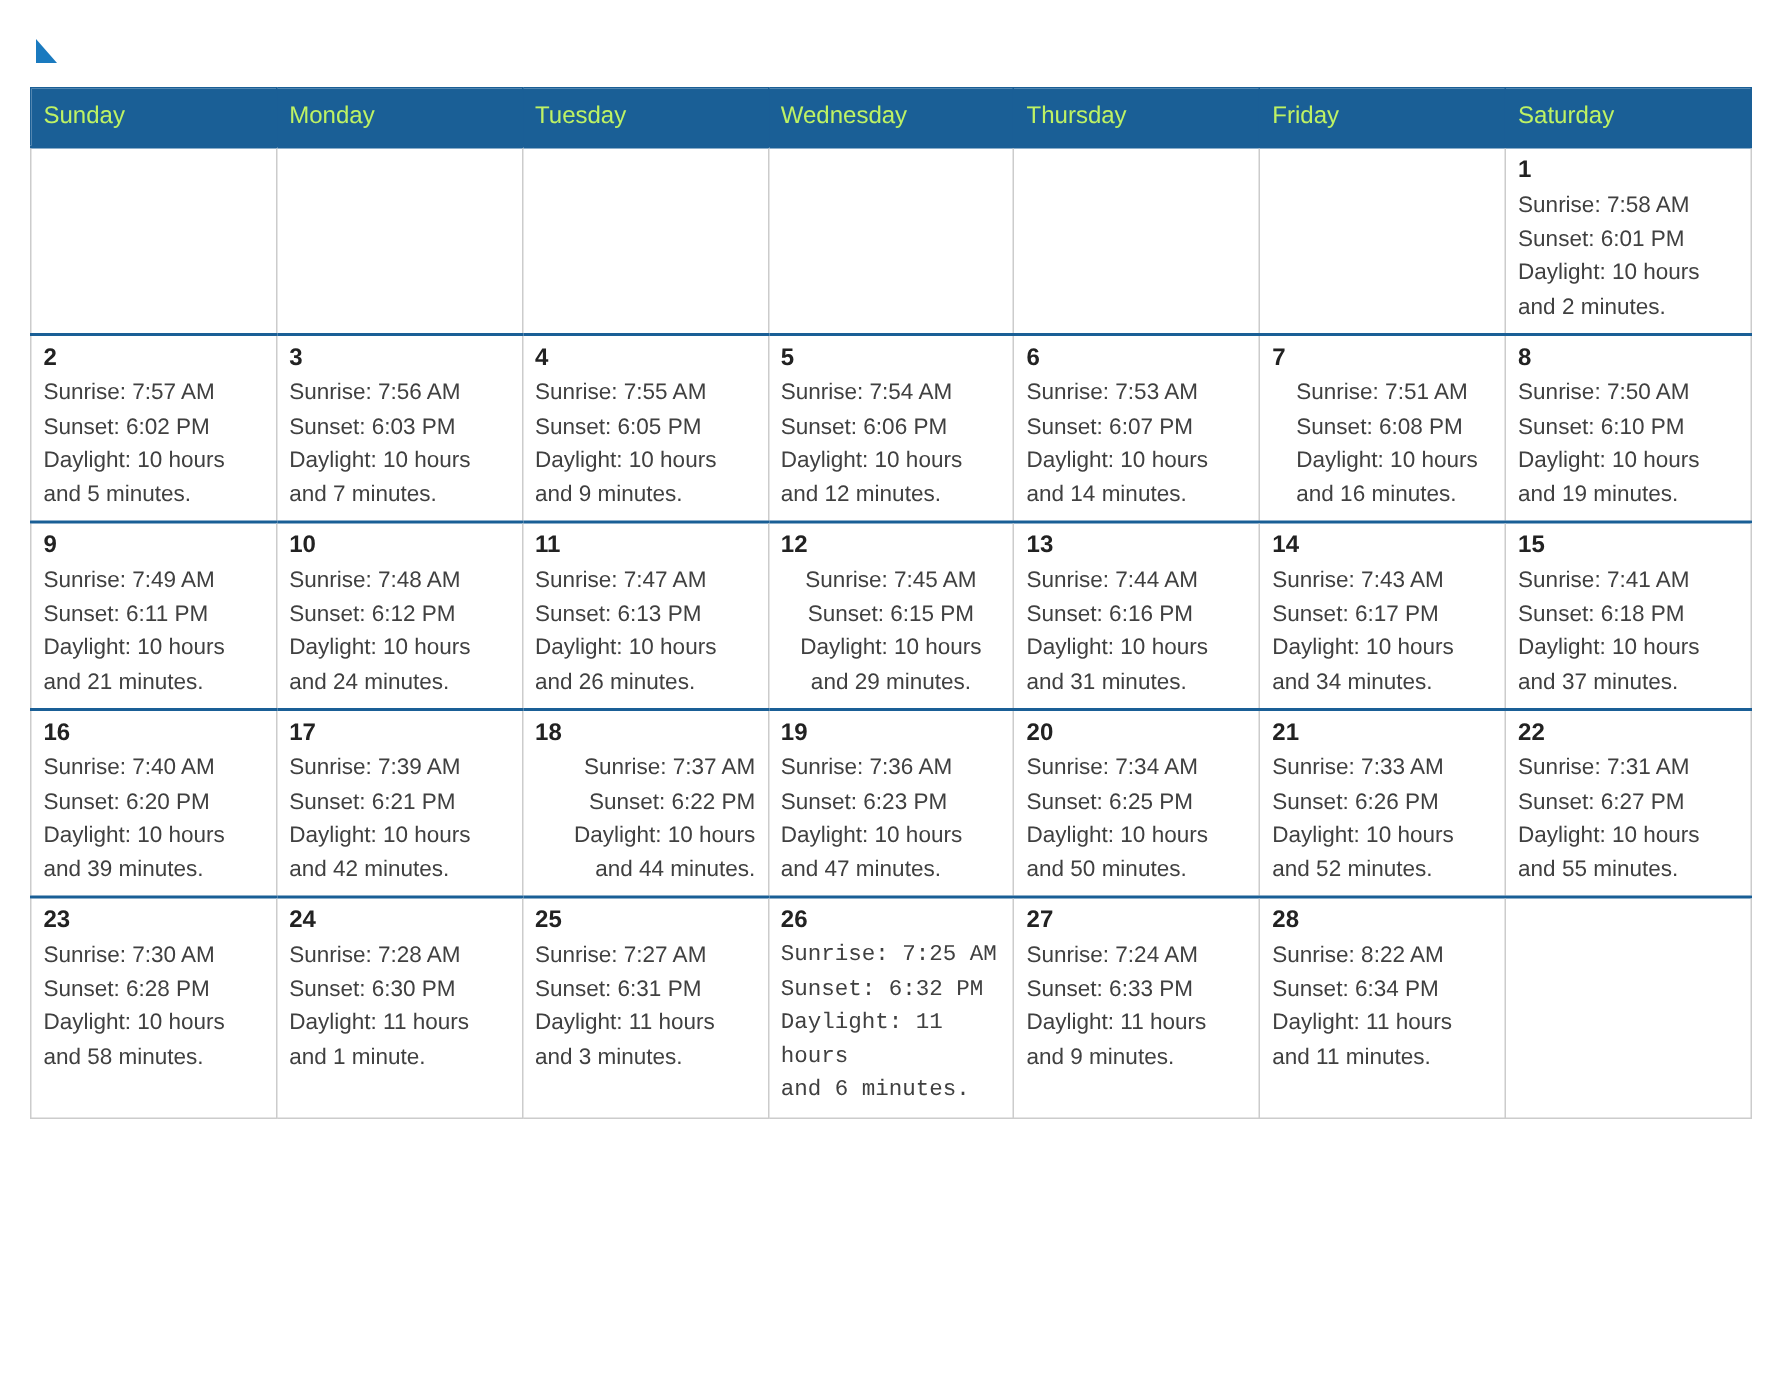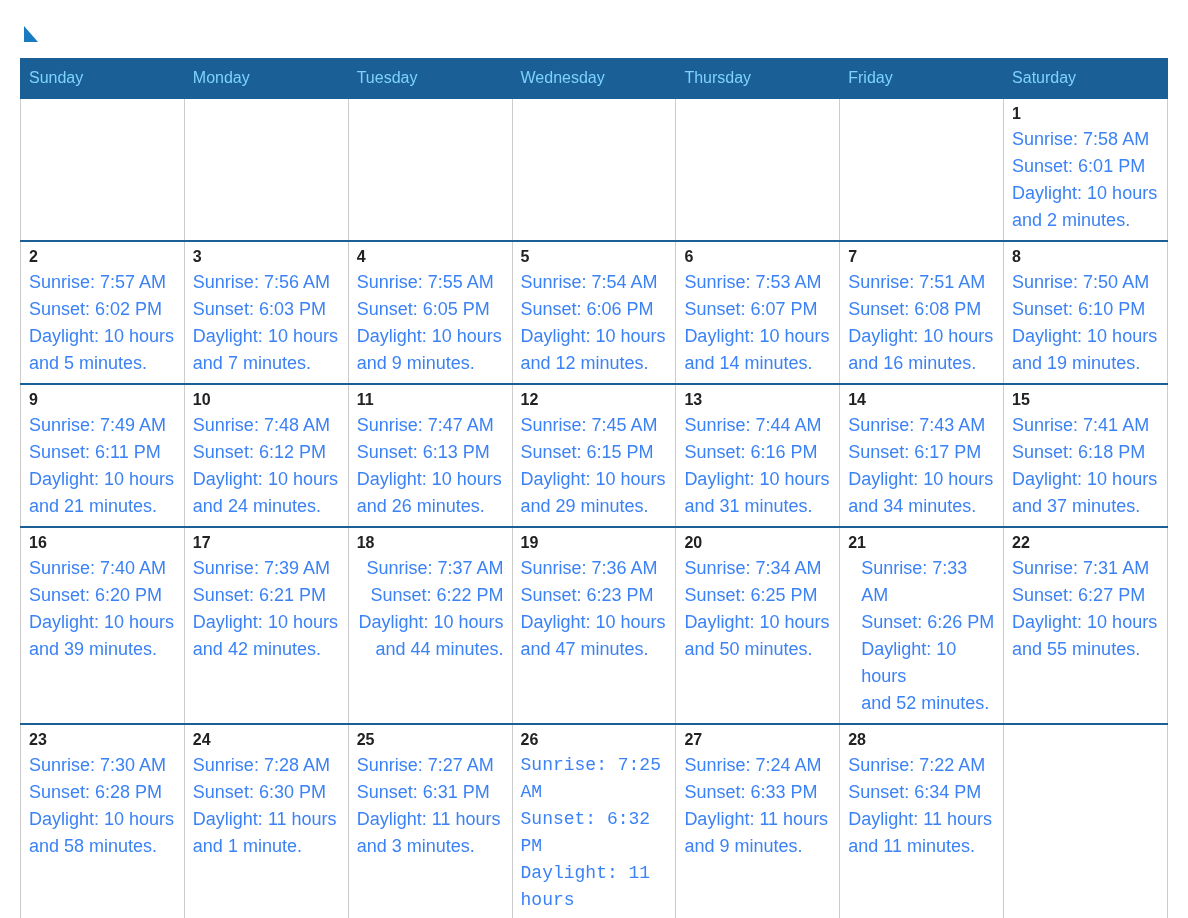--- a/index.html
+++ b/index.html
@@ -35,21 +35,21 @@
       color: #555;
       margin-top: 4px;
     }
     .calendar {
       width: 100%;
       border-collapse: collapse;
       table-layout: fixed;
     }
     .calendar thead th {
       background-color: #1a5f96;
-      color: #7dd3fc;
+      color: #bef264;
       padding: 10px 8px;
       font-size: 16px;
       font-weight: normal;
       text-align: left;
       border: 1px solid #1a5f96;
     }
     .calendar tbody td {
       vertical-align: top;
       padding: 6px 8px;
       border: 1px solid #ccc;
@@ -60,22 +60,22 @@
       background: #fff;
     }
     .day-number {
       font-size: 16px;
       font-weight: bold;
       color: #222;
       display: block;
       margin-bottom: 3px;
     }
     .day-info {
-      font-size: 18px;
-      color: #3b82f6;
+      font-size: 15px;
+      color: #404040;
       line-height: 1.5;
     }
     .empty-cell {
       background: #f9f9f9;
     }
     .logo-block {
       line-height: 1.1;
     }
   </style>
 </head>
@@ -158,21 +158,21 @@
         </td>
         <td>
           <span class="day-number">6</span>
           <div class="day-info" style="white-space: pre-line;">Sunrise: 7:53 AM
 Sunset: 6:07 PM
 Daylight: 10 hours
 and 14 minutes.</div>
         </td>
         <td>
           <span class="day-number">7</span>
-          <div class="day-info" style="white-space: pre-line;">Sunrise: 7:51 AM
+          <div class="day-info" style="white-space: pre-line; margin-left: 16px;">Sunrise: 7:51 AM
 Sunset: 6:08 PM
 Daylight: 10 hours
 and 16 minutes.</div>
         </td>
         <td>
           <span class="day-number">8</span>
           <div class="day-info" style="white-space: pre-line;">Sunrise: 7:50 AM
 Sunset: 6:10 PM
 Daylight: 10 hours
 and 19 minutes.</div>
@@ -195,21 +195,21 @@
         </td>
         <td>
           <span class="day-number">11</span>
           <div class="day-info" style="white-space: pre-line;">Sunrise: 7:47 AM
 Sunset: 6:13 PM
 Daylight: 10 hours
 and 26 minutes.</div>
         </td>
         <td>
           <span class="day-number">12</span>
-          <div class="day-info" style="white-space: pre-line;">Sunrise: 7:45 AM
+          <div class="day-info" style="white-space: pre-line; text-align: center;">Sunrise: 7:45 AM
 Sunset: 6:15 PM
 Daylight: 10 hours
 and 29 minutes.</div>
         </td>
         <td>
           <span class="day-number">13</span>
           <div class="day-info" style="white-space: pre-line;">Sunrise: 7:44 AM
 Sunset: 6:16 PM
 Daylight: 10 hours
 and 31 minutes.</div>
@@ -260,21 +260,21 @@
         </td>
         <td>
           <span class="day-number">20</span>
           <div class="day-info" style="white-space: pre-line;">Sunrise: 7:34 AM
 Sunset: 6:25 PM
 Daylight: 10 hours
 and 50 minutes.</div>
         </td>
         <td>
           <span class="day-number">21</span>
-          <div class="day-info" style="white-space: pre-line; margin-left: 13px;">Sunrise: 7:33 AM
+          <div class="day-info" style="white-space: pre-line;">Sunrise: 7:33 AM
 Sunset: 6:26 PM
 Daylight: 10 hours
 and 52 minutes.</div>
         </td>
         <td>
           <span class="day-number">22</span>
           <div class="day-info" style="white-space: pre-line;">Sunrise: 7:31 AM
 Sunset: 6:27 PM
 Daylight: 10 hours
 and 55 minutes.</div>
@@ -311,21 +311,21 @@
         </td>
         <td>
           <span class="day-number">27</span>
           <div class="day-info" style="white-space: pre-line;">Sunrise: 7:24 AM
 Sunset: 6:33 PM
 Daylight: 11 hours
 and 9 minutes.</div>
         </td>
         <td>
           <span class="day-number">28</span>
-          <div class="day-info" style="white-space: pre-line;">Sunrise: 7:22 AM
+          <div class="day-info" style="white-space: pre-line;">Sunrise: 8:22 AM
 Sunset: 6:34 PM
 Daylight: 11 hours
 and 11 minutes.</div>
         </td>
         <td class="empty-cell"></td>
       </tr>
     </tbody>
 </table>
 
 </body></html>

